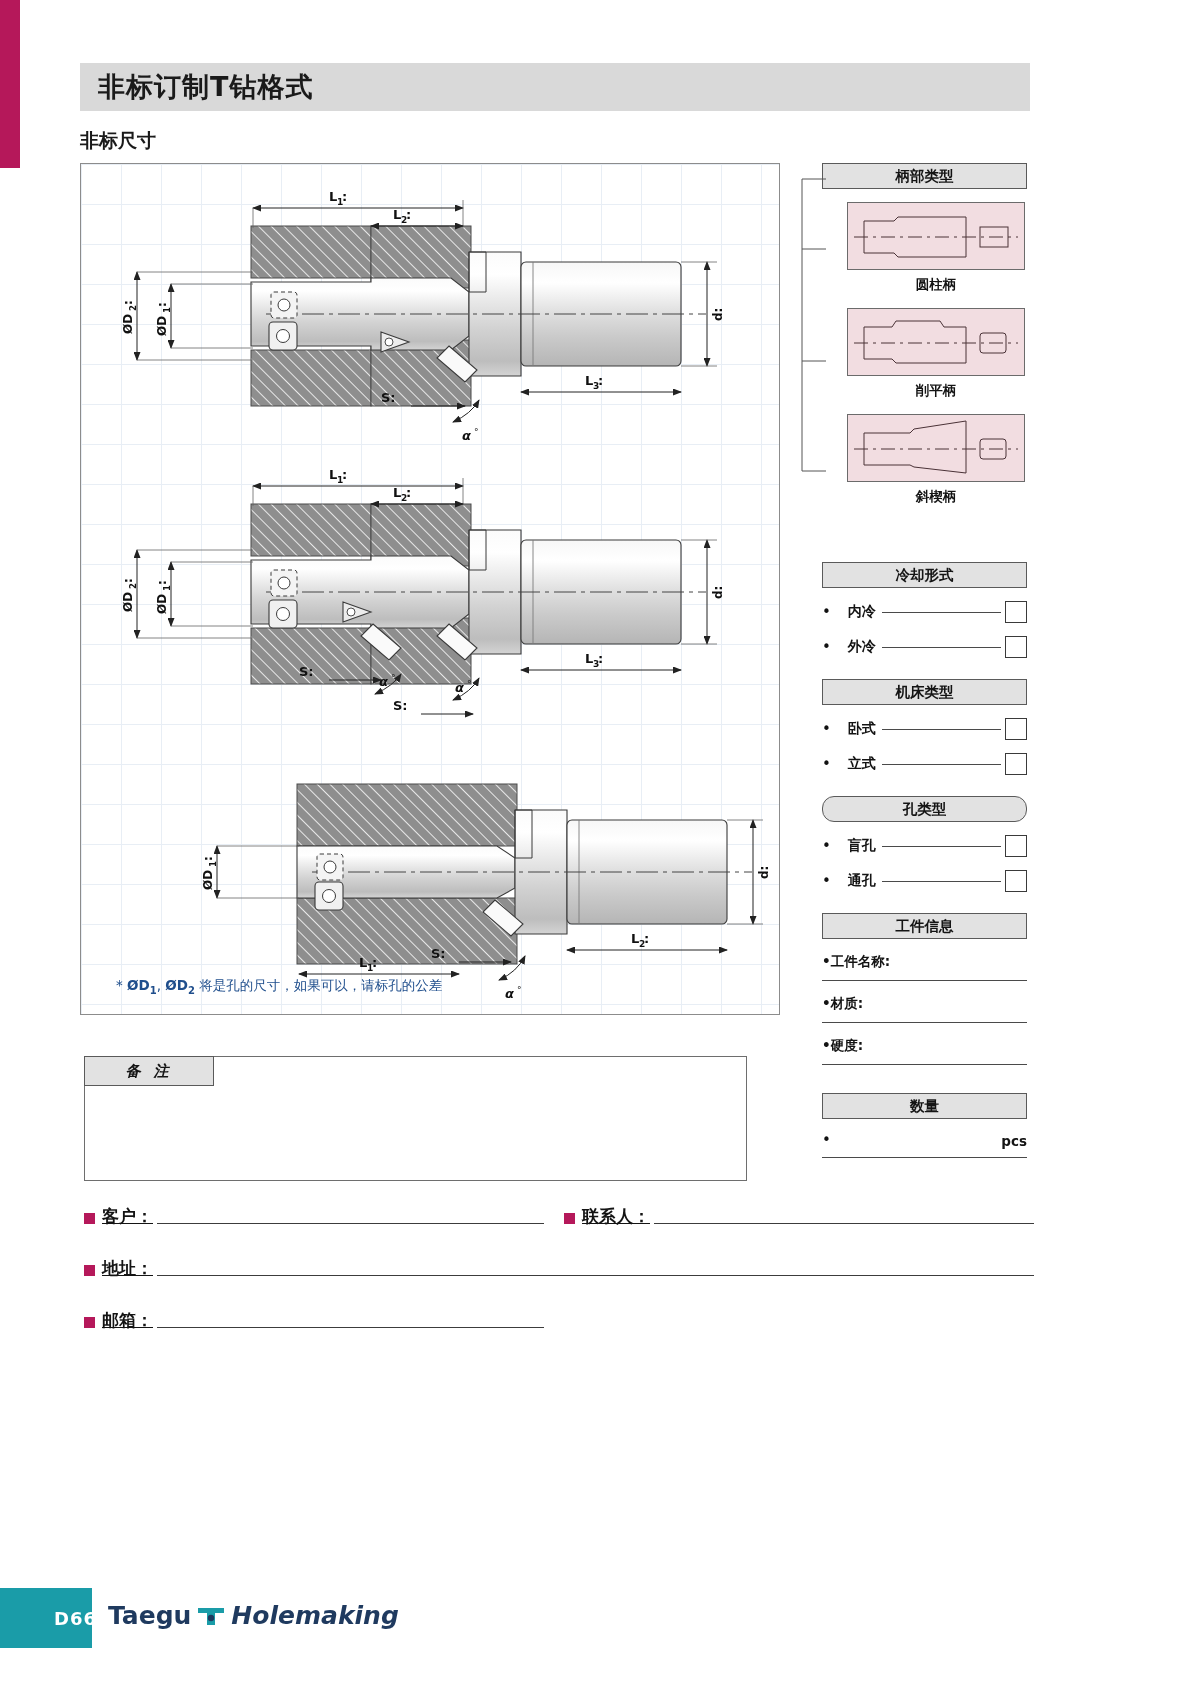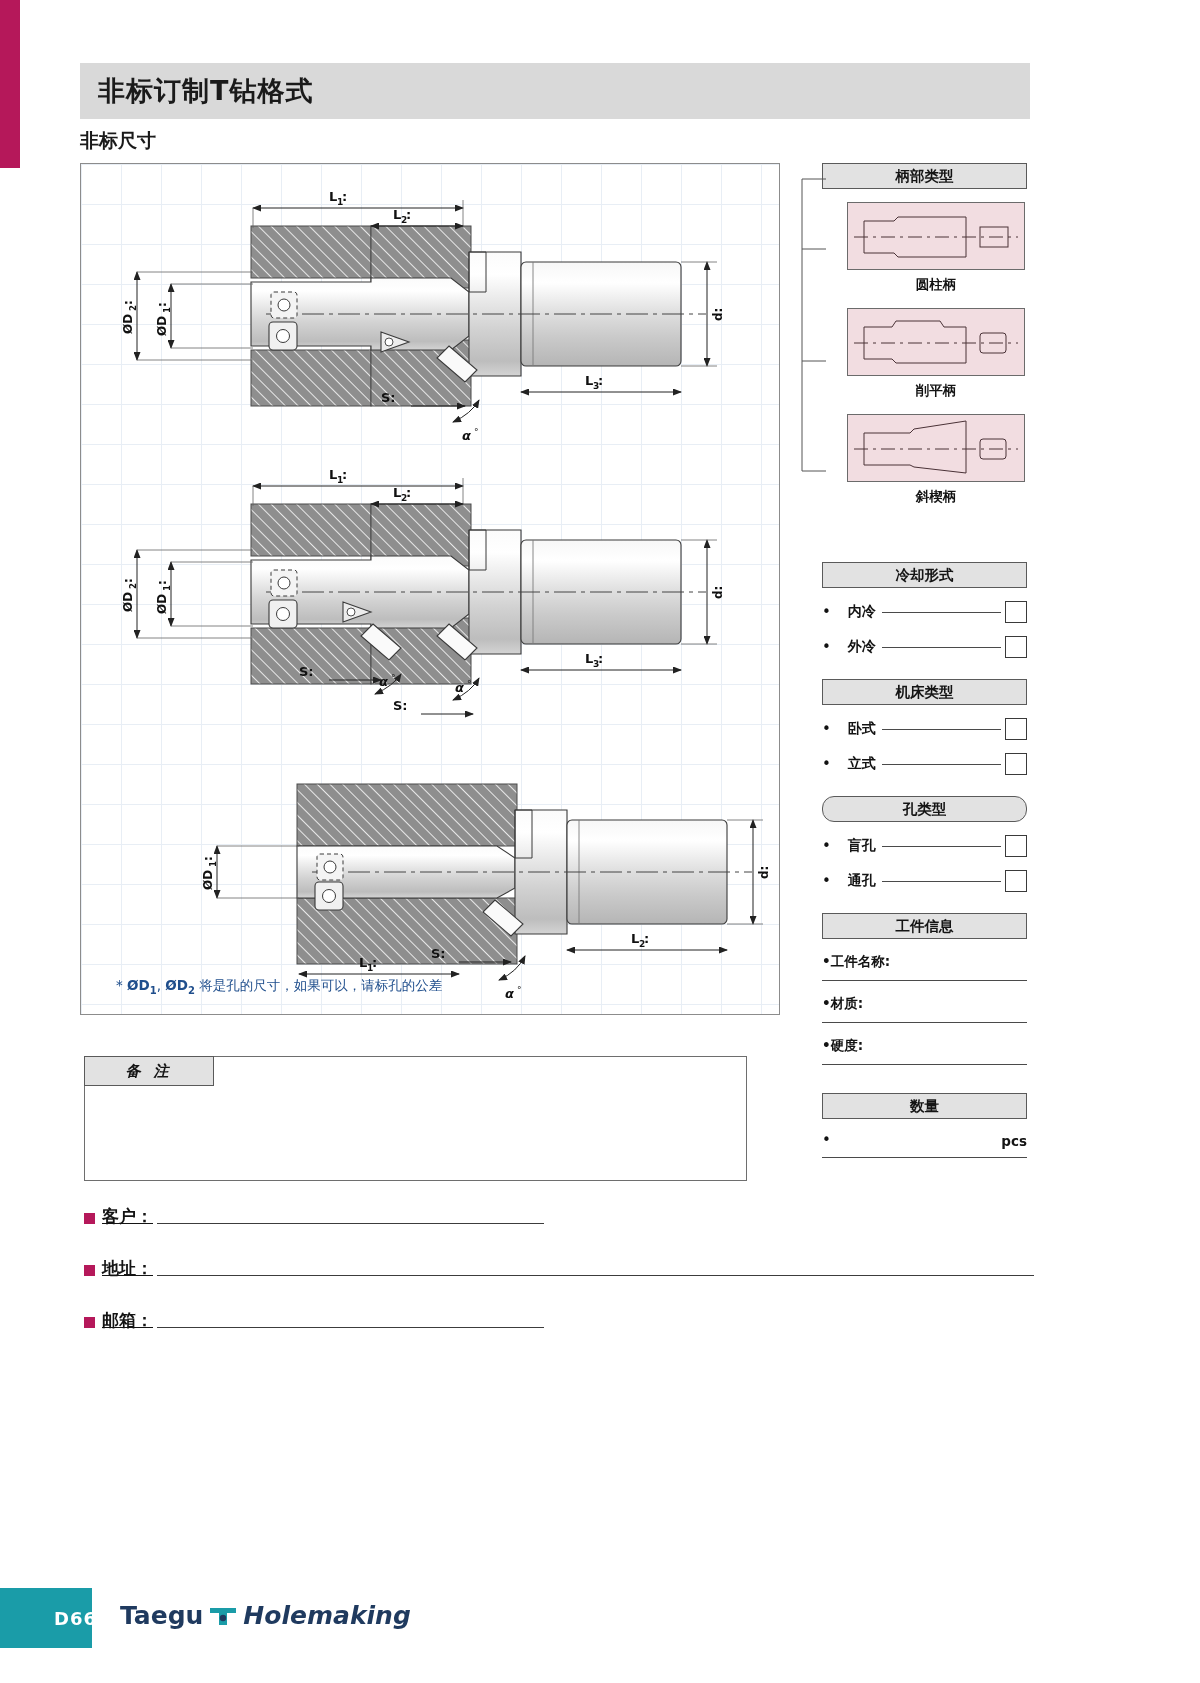--- a/index.html
+++ b/index.html
@@ -14,21 +14,21 @@
   .edge-bar {
     position: absolute; left: 0; top: 0; width: 20px; height: 1683px;
     background: #ffffff;
   }
   .edge-bar .seg {
     position: absolute; left: 0; width: 20px; background: #b5185a;
   }
 
   
   .title-band {
-    position: absolute; left: 80px; top: 63px; width: 950px; height: 56px;
+    position: absolute; left: 80px; top: 63px; width: 950px; height: 48px;
     background: #d9d9d9;
   }
   .title-band .txt {
     position: absolute; left: 18px; top: 50%; transform: translateY(-50%);
     font-size: 27px; font-weight: bold; color: #1a1a1a; letter-spacing: 1px;
   }
   .subtitle {
     position: absolute; left: 80px; top: 128px;
     font-size: 19px; font-weight: bold; color: #1a1a1a;
   }
@@ -124,21 +124,21 @@
   }
   .footer .teal {
     position: absolute; left: 0; top: 0; width: 92px; height: 60px;
     background: #1a9ca8;
   }
   .footer .pageno {
     position: absolute; left: 34px; top: 20px;
     font-size: 18px; font-weight: bold; color: #ffffff; letter-spacing: 1px; margin-left: 20px;
   }
   .footer .brand {
-    position: absolute; left: 120px; top: 13px;
+    position: absolute; left: 108px; top: 13px;
     display: flex; align-items: center; gap: 5px;
   }
   .footer .brand .bt {
     font-size: 25px; font-weight: bold; color: #1f3a5f; font-style: normal;
   }
   .footer .brand .bt2 {
     font-size: 25px; font-weight: bold; color: #1f3a5f; font-style: italic;
   }
 </style>
 </head>
@@ -490,20 +490,25 @@
 <div class="remark-wrap"></div>
 <div class="remark-tab">备 注</div>
 
 <div class="form">
   <div class="frow">
     <div class="fitem" style="width:460px;">
       <span class="sq"></span>
       <span class="fname">客户：</span>
       <span class="fline2" style="flex:1;"></span>
     </div>
+    <div class="fitem" style="width:470px;margin-left:20px;">
+      <span class="sq"></span>
+      <span class="fname">联系人：</span>
+      <span class="fline2" style="flex:1;"></span>
+    </div>
   </div>
 
   <div class="frow">
     <div class="fitem" style="width:950px;">
       <span class="sq"></span>
       <span class="fname">地址：</span>
       <span class="fline2" style="flex:1;"></span>
     </div>
   </div>
 

